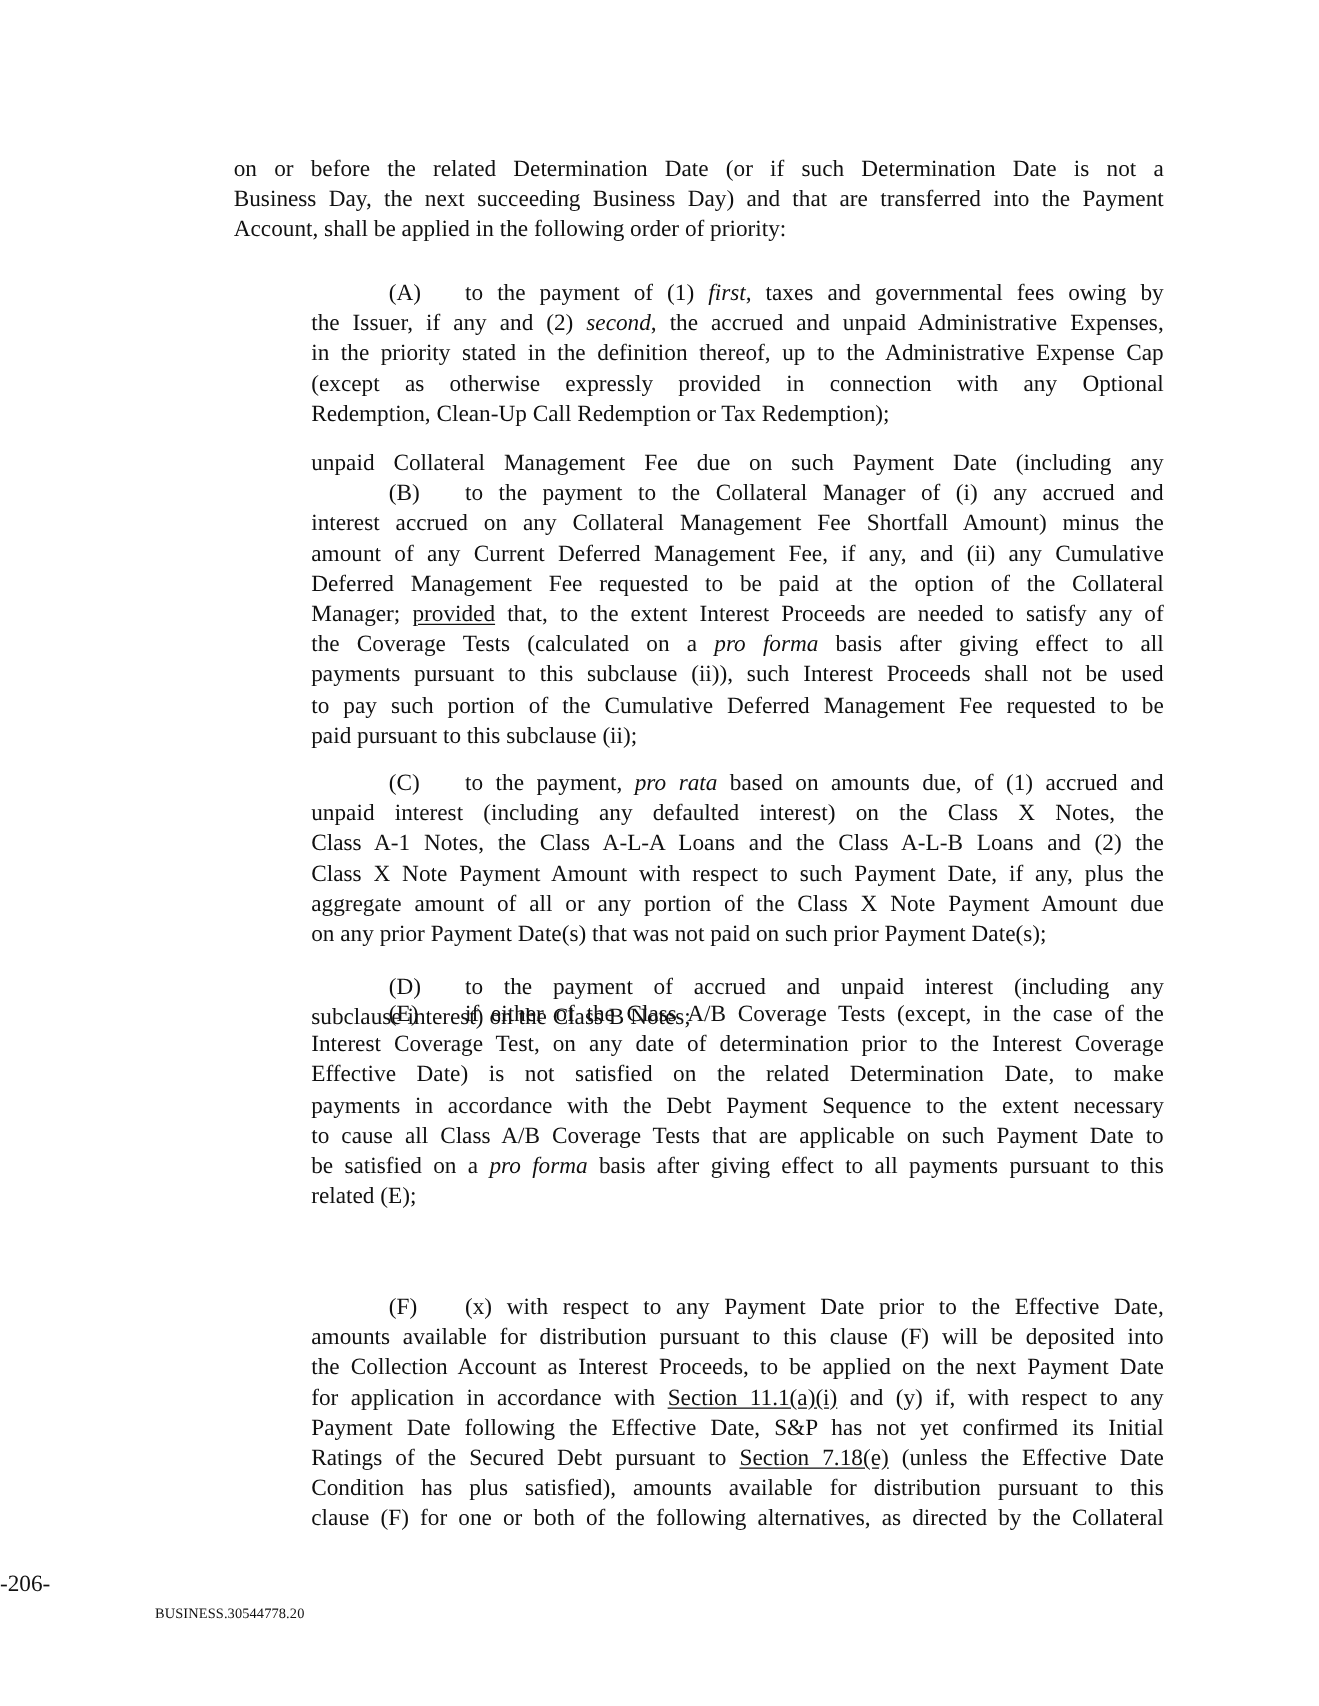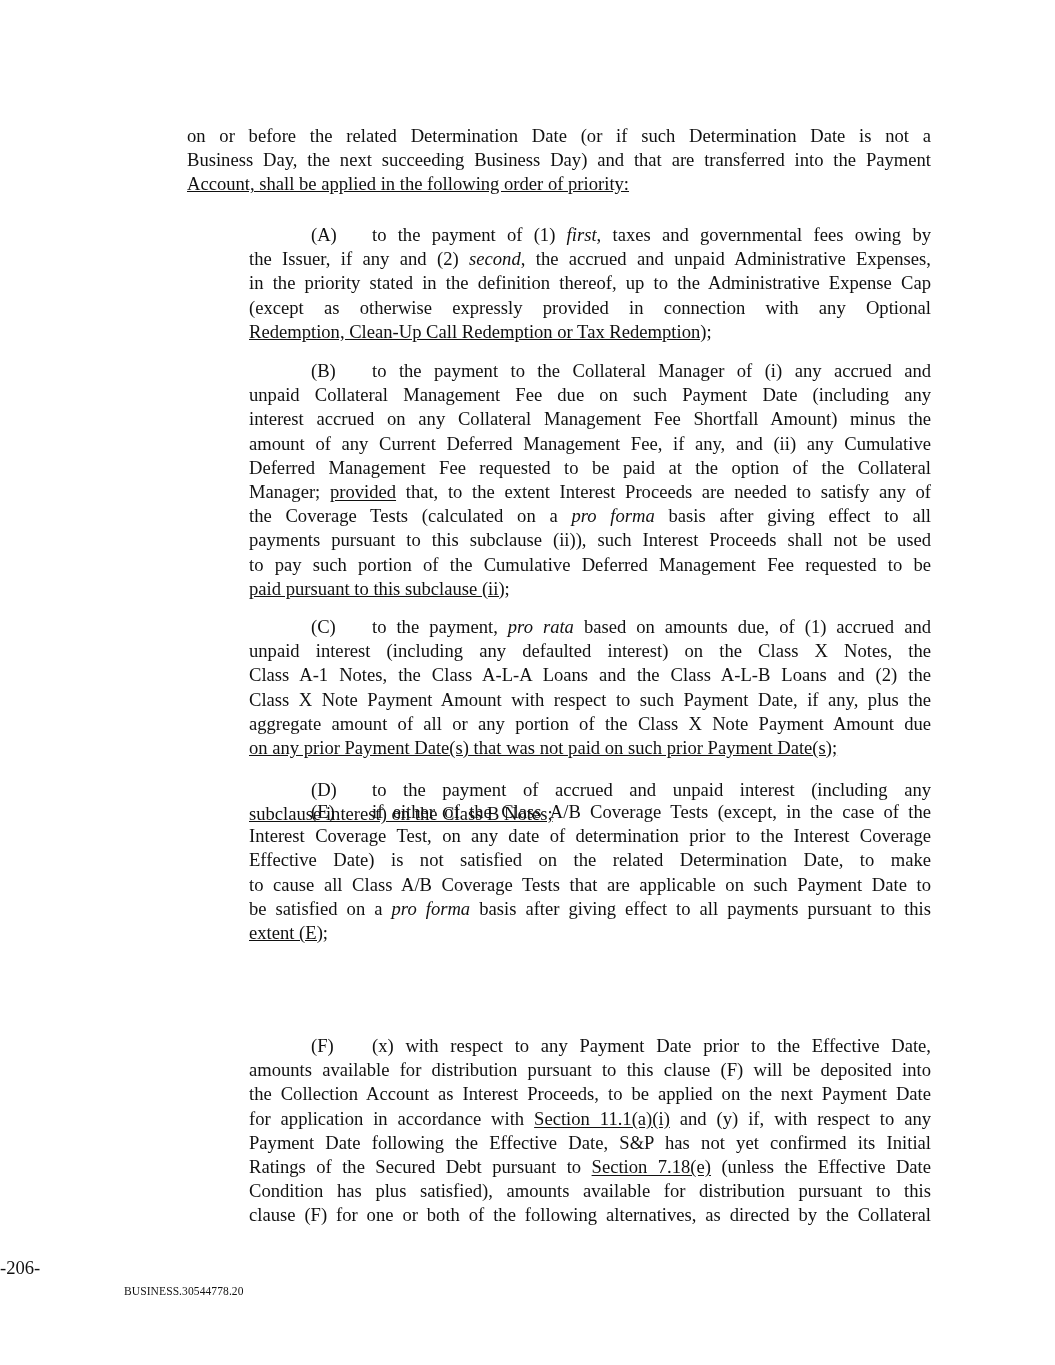--- a/index.html
+++ b/index.html
@@ -1,21 +1,21 @@
 <!DOCTYPE html>
 <html><head>
 <meta charset="utf-8">
 <style>
   html, body { margin: 0; padding: 0; background: #ffffff; }
   body { width: 1055px; height: 1365px; position: relative; overflow: hidden;
          font-family: "Liberation Serif", "DejaVu Serif", serif; color: #111; }
   .page { position: absolute; left: 0; top: 0; width: 1055px; height: 960px; }
   .para { position: absolute; font-size: 18.6px; line-height: 24.2px; text-align: justify; margin: 0; }
   .para .ln { display: block; text-align: justify; text-align-last: justify; white-space: nowrap; height: 24.2px; }
-  .para .ln.last { text-align-last: left; text-decoration: underline; }
+  .para .ln.last { text-align-last: left; }
   .intro { left: 187px; top: 124px; width: 744px; }
   .clause { left: 249px; width: 682px; }
   .ind { display: inline-block; width: 62px; }
   .lbl { display: inline-block; width: 61px; }
   .u { text-decoration: underline; text-underline-offset: 2px; }
   i { font-style: italic; }
   .pgnum { position: absolute; left: 0; width: 1055px; top: 1257px; text-align: left; font-size: 18.6px; }
   .docid { position: absolute; left: 124px; top: 1285px; font-size: 11.5px; letter-spacing: 0.1px; }
 </style>
 </head>
@@ -29,22 +29,22 @@
     </div>
   <div id="clauses">
       <div class="para clause" style="top: 223px;">
         <span class="ln"><span class="ind"></span><span class="lbl">(A)</span>to the payment of (1) <i>first</i>, taxes and governmental fees owing by</span>
         <span class="ln">the Issuer, if any and (2) <i>second</i>, the accrued and unpaid Administrative Expenses,</span>
         <span class="ln">in the priority stated in the definition thereof, up to the Administrative Expense Cap</span>
         <span class="ln">(except as otherwise expressly provided in connection with any Optional</span>
         <span class="ln last">Redemption, Clean-Up Call Redemption or Tax Redemption);</span>
       </div>
       <div class="para clause" style="top: 359px;">
+        <span class="ln">unpaid Collateral Management Fee due on such Payment Date (including any</span>
         <span class="ln"><span class="ind"></span><span class="lbl">(B)</span>to the payment to the Collateral Manager of (i) any accrued and</span>
-        <span class="ln">unpaid Collateral Management Fee due on such Payment Date (including any</span>
         <span class="ln">interest accrued on any Collateral Management Fee Shortfall Amount) minus the</span>
         <span class="ln">amount of any Current Deferred Management Fee, if any, and (ii) any Cumulative</span>
         <span class="ln">Deferred Management Fee requested to be paid at the option of the Collateral</span>
         <span class="ln">Manager; <span class="u">provided</span> that, to the extent Interest Proceeds are needed to satisfy any of</span>
         <span class="ln">the Coverage Tests (calculated on a <i>pro forma</i> basis after giving effect to all</span>
         <span class="ln">payments pursuant to this subclause (ii)), such Interest Proceeds shall not be used</span>
         <span class="ln">to pay such portion of the Cumulative Deferred Management Fee requested to be</span>
         <span class="ln last">paid pursuant to this subclause (ii);</span>
       </div>
       <div class="para clause" style="top: 615px;">
@@ -56,23 +56,24 @@
         <span class="ln last">on any prior Payment Date(s) that was not paid on such prior Payment Date(s);</span>
       </div>
       <div class="para clause" style="top: 778px;">
         <span class="ln"><span class="ind"></span><span class="lbl">(D)</span>to the payment of accrued and unpaid interest (including any</span>
         <span class="ln last">subclause interest) on the Class B Notes;</span>
       </div>
       <div class="para clause" style="top: 800px;">
         <span class="ln"><span class="ind"></span><span class="lbl">(E)</span>if either of the Class A/B Coverage Tests (except, in the case of the</span>
         <span class="ln">Interest Coverage Test, on any date of determination prior to the Interest Coverage</span>
         <span class="ln">Effective Date) is not satisfied on the related Determination Date, to make</span>
+        <span class="ln">payments in accordance with the Debt Payment Sequence to the extent necessary</span>
         <span class="ln">to cause all Class A/B Coverage Tests that are applicable on such Payment Date to</span>
         <span class="ln">be satisfied on a <i>pro forma</i> basis after giving effect to all payments pursuant to this</span>
-        <span class="ln last">extent (E);</span>
+        <span class="ln last">related (E);</span>
       </div>
       <div class="para clause" style="top: 1034px;">
         <span class="ln"><span class="ind"></span><span class="lbl">(F)</span>(x) with respect to any Payment Date prior to the Effective Date,</span>
         <span class="ln">amounts available for distribution pursuant to this clause (F) will be deposited into</span>
         <span class="ln">the Collection Account as Interest Proceeds, to be applied on the next Payment Date</span>
         <span class="ln">for application in accordance with <span class="u">Section 11.1(a)(i)</span> and (y) if, with respect to any</span>
         <span class="ln">Payment Date following the Effective Date, S&amp;P has not yet confirmed its Initial</span>
         <span class="ln">Ratings of the Secured Debt pursuant to <span class="u">Section 7.18(e)</span> (unless the Effective Date</span>
         <span class="ln">Condition has plus satisfied), amounts available for distribution pursuant to this</span>
         <span class="ln">clause (F) for one or both of the following alternatives, as directed by the Collateral</span>

